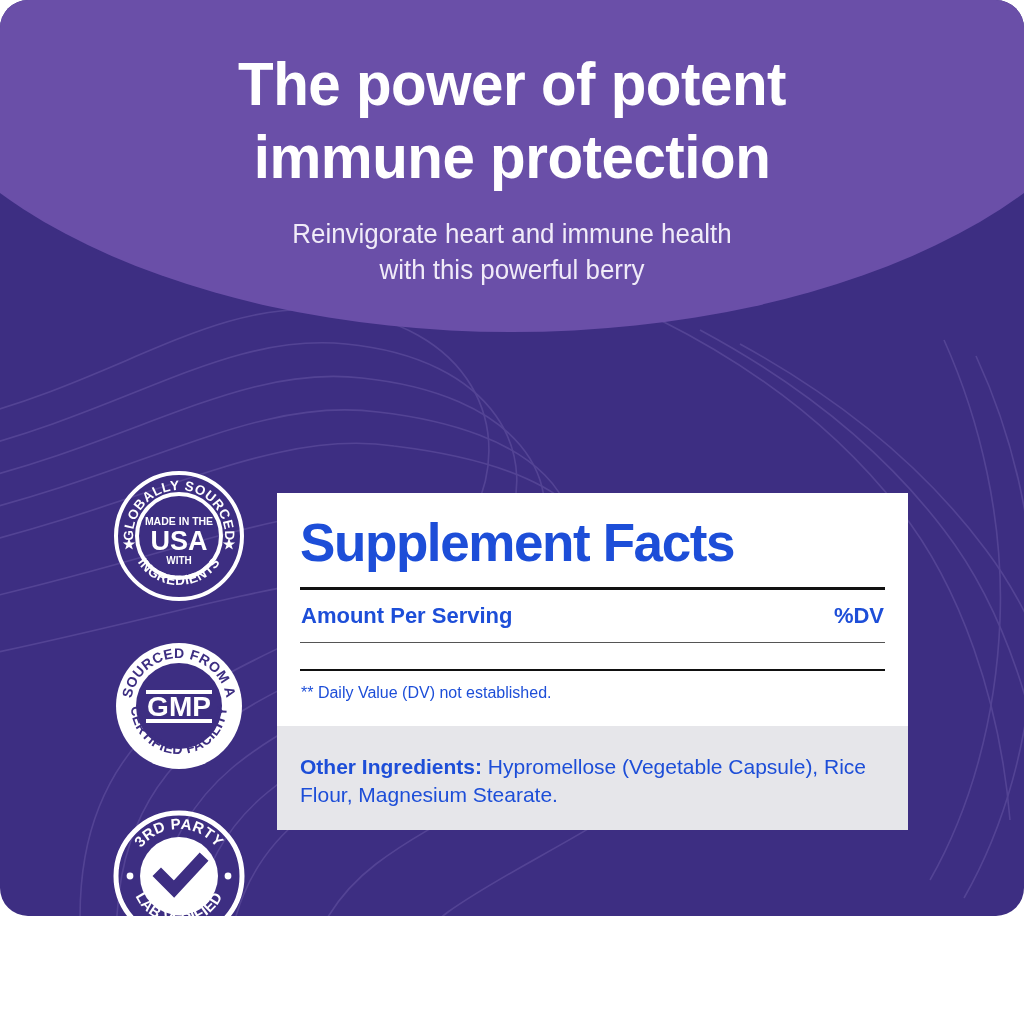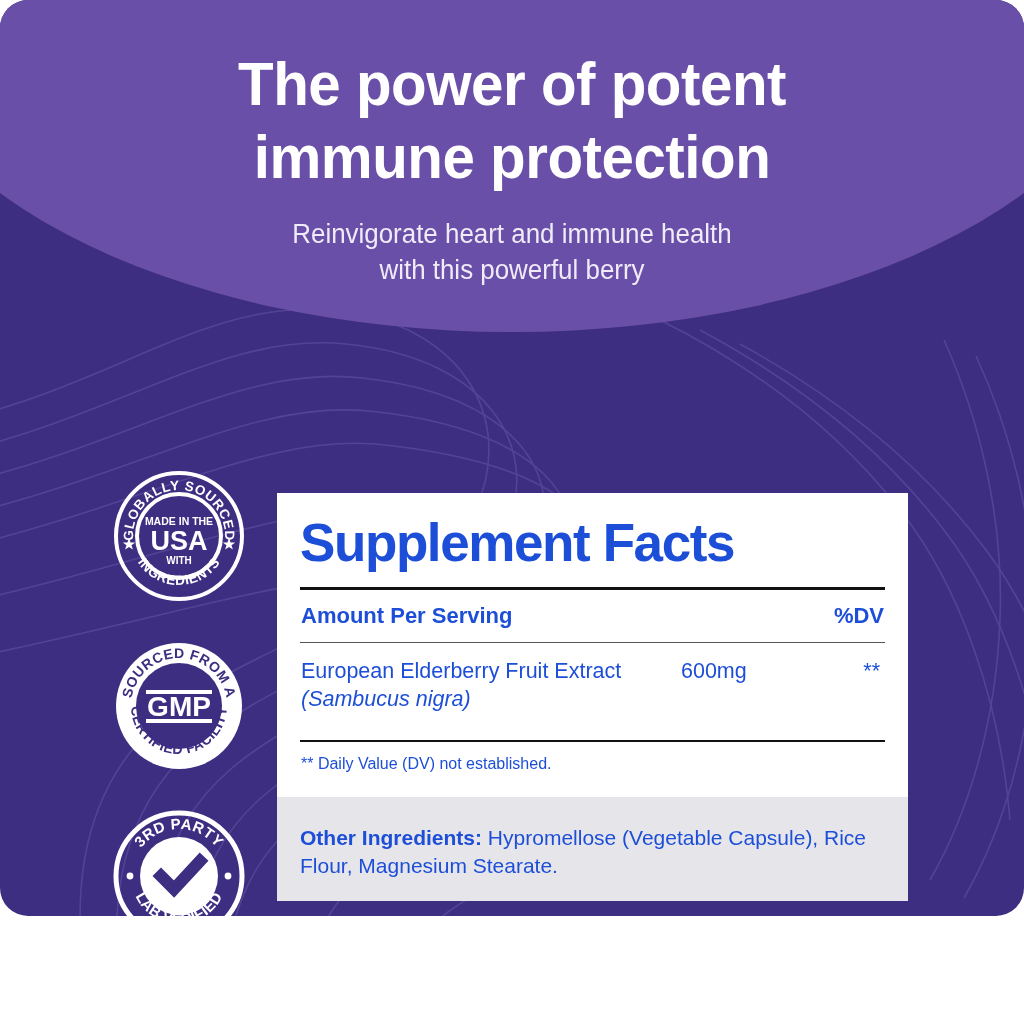--- a/index.html
+++ b/index.html
@@ -282,28 +282,20 @@
 
       <div class="rule-thick"></div>
 
       <div id="amount-row">
         <span>Amount Per Serving</span>
         <span>%DV</span>
       </div>
 
       <div class="rule-thin"></div>
 
-      <div class="ing-row">
-        <span class="ing-name">
-          <span>European Elderberry Fruit Extract</span>
-          <em>(Sambucus nigra)</em>
-        </span>
-        <span class="ing-amount">600mg</span>
-        <span class="ing-dv">**</span>
-      </div>
 
       <div id="ing-block-space"></div>
 
       <div class="rule-mid"></div>
 
       <div id="dv-note">** Daily Value (DV) not established.</div>
 
     </div>
 
     <div id="other-ingredients">

